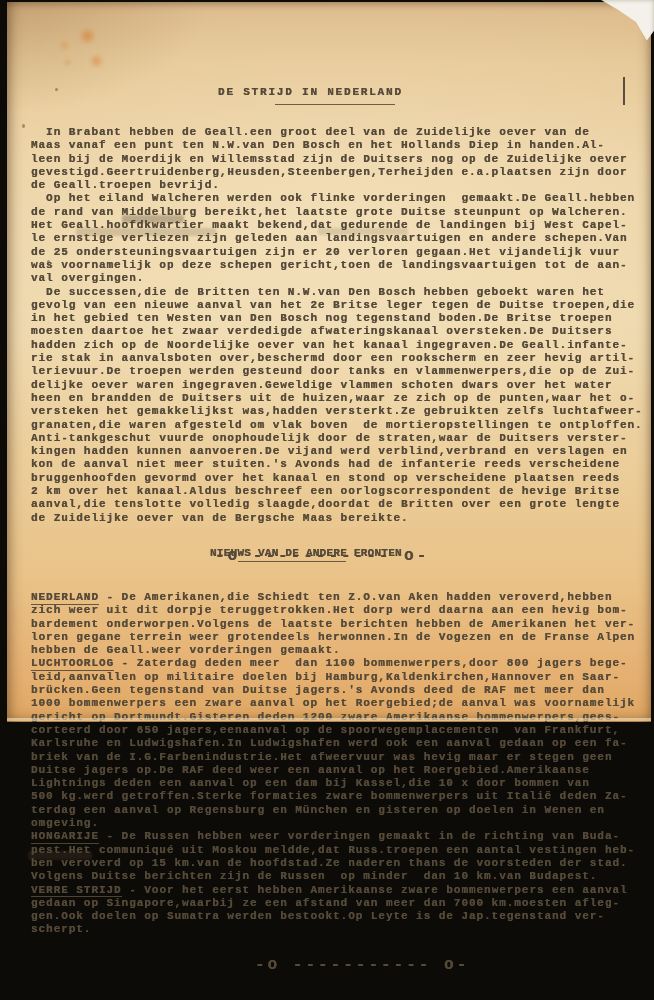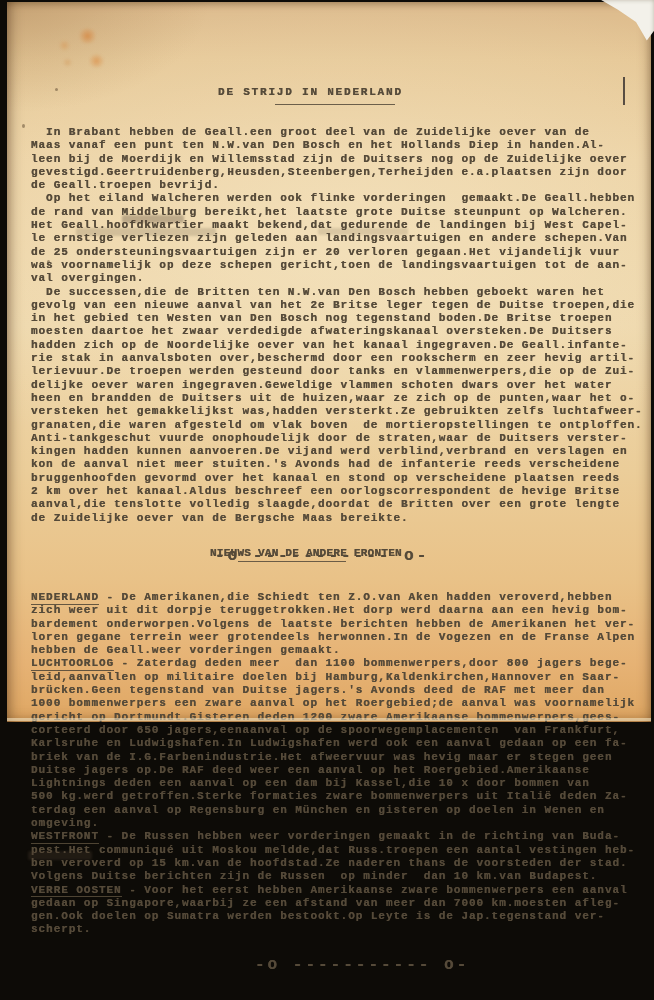--- a/index.html
+++ b/index.html
@@ -133,25 +133,25 @@
 1000 bommenwerpers een zware aanval op het Roergebied;de aanval was voornamelijk
 gericht op Dortmundt.Gisteren deden 1200 zware Amerikaanse bommenwerpers,gees-
 corteerd door 650 jagers,eenaanval op de spoorwegemplacementen  van Frankfurt,
 Karlsruhe en Ludwigshafen.In Ludwigshafen werd ook een aanval gedaan op een fa-
 briek van de I.G.Farbenindustrie.Het afweervuur was hevig maar er stegen geen
 Duitse jagers op.De RAF deed weer een aanval op het Roergebied.Amerikaanse
 Lightnings deden een aanval op een dam bij Kassel,die 10 x door bommen van
 500 kg.werd getroffen.Sterke formaties zware bommenwerpers uit Italië deden Za-
 terdag een aanval op Regensburg en München en gisteren op doelen in Wenen en
 omgeving.</span></p>
-    <p class="para"><span class="flabel">WESTFRONT</span><span> - De Russen hebben weer vorderingen gemaakt in de richting van Buda-
+    <p class="para"><span class="flabel">HONGARIJE</span><span> - De Russen hebben weer vorderingen gemaakt in de richting van Buda-
 pest.Het communiqué uit Moskou meldde,dat Russ.troepen een aantal vestingen heb-
 ben veroverd op 15 km.van de hoofdstad.Ze naderen thans de voorsteden der stad.
 Volgens Duitse berichten zijn de Russen  op minder  dan 10 km.van Budapest.</span></p>
-    <p class="para"><span class="flabel">VERRE OOSTEN</span><span> - Voor het eerst hebben Amerikaanse zware bommenwerpers een aanval
+    <p class="para"><span class="flabel">VERRE STRIJD</span><span> - Voor het eerst hebben Amerikaanse zware bommenwerpers een aanval
 gedaan op Singapore,waarbij ze een afstand van meer dan 7000 km.moesten afleg-
 gen.Ook doelen op Sumatra werden bestookt.Op Leyte is de Jap.tegenstand ver-
 scherpt.</span></p>
   </div>
 
   <div class="sep sep2 ink">-o ----------- o-</div>
 
   <div class="smudge m1"></div>
   <div class="smudge m2"></div>
   <div class="smudge m3"></div>

